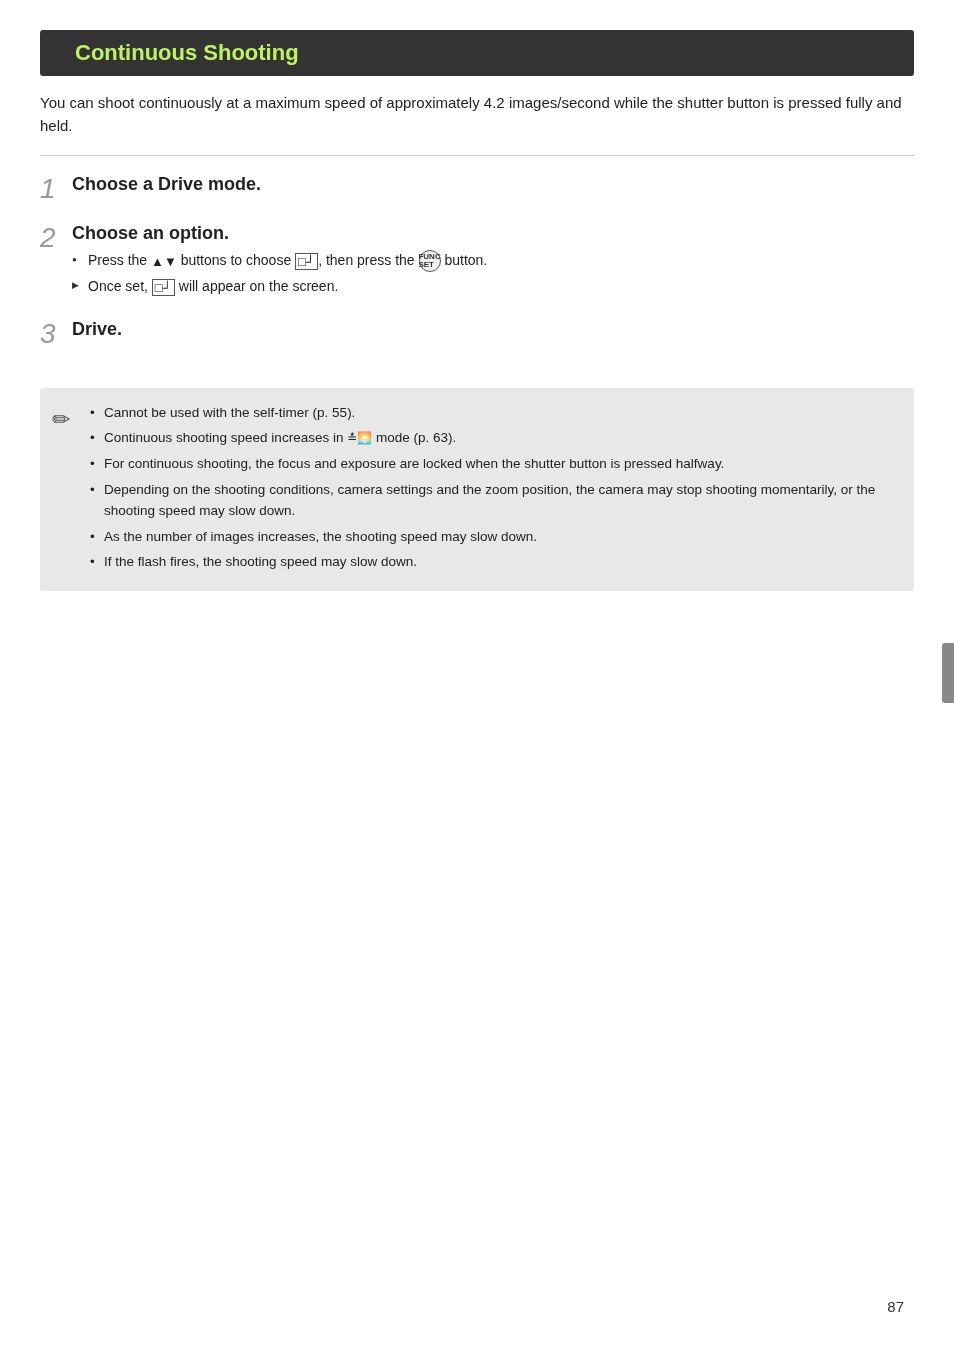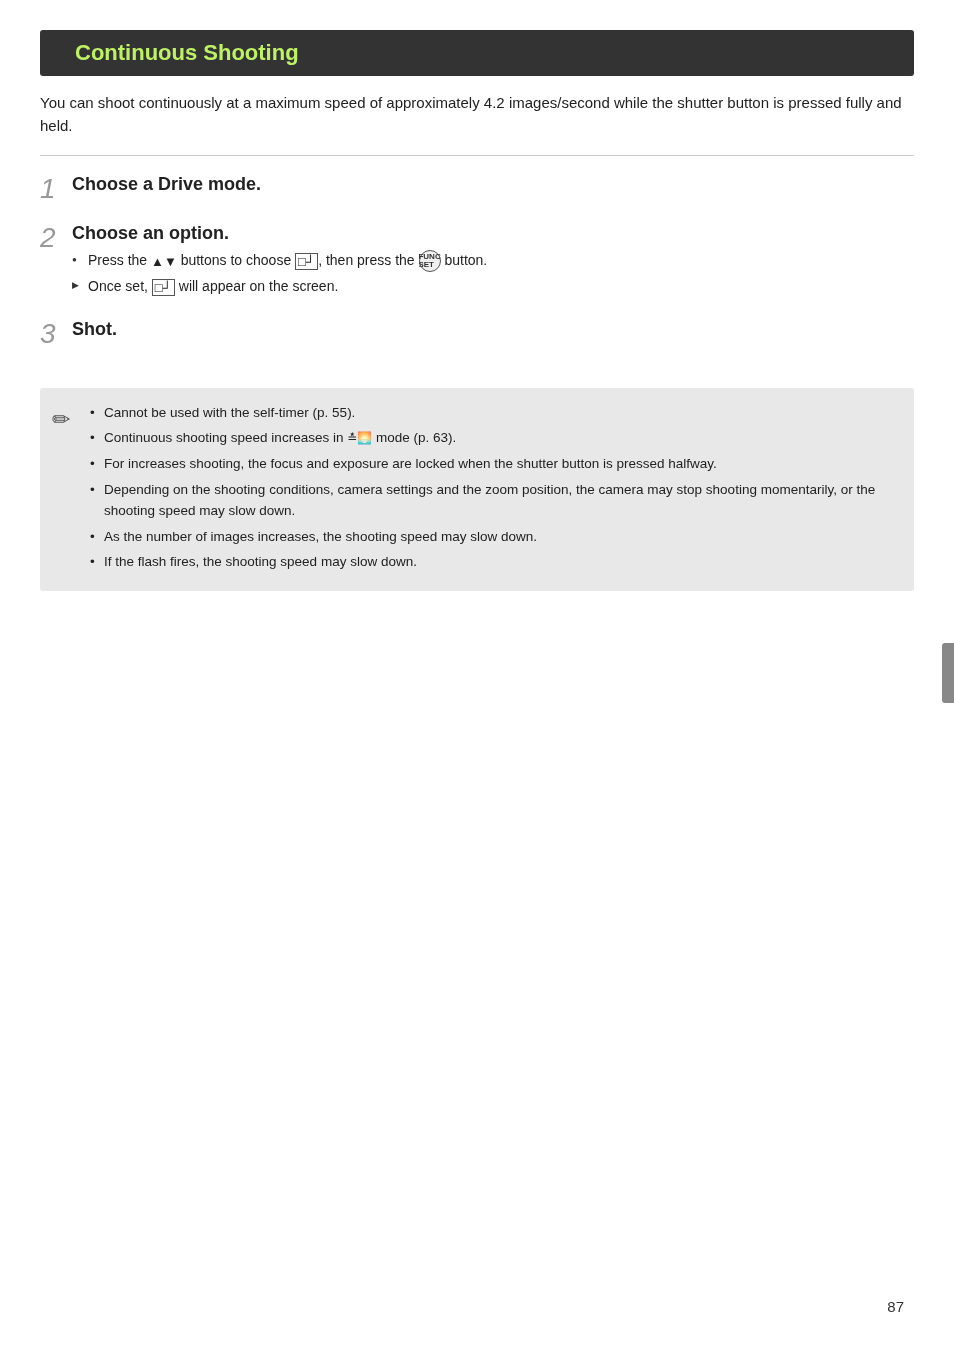--- a/index.html
+++ b/index.html
@@ -295,33 +295,33 @@
           <li class="bullet-arrow">
             Once set, <span class="cont-icon">□┘</span> will appear on the screen.
           </li>
         </ul>
       </div>
     </div>
 
     <div class="step">
       <div class="step-number">3</div>
       <div class="step-body">
-        <div class="step-title">Shot.</div>
+        <div class="step-title">Drive.</div>
       </div>
     </div>
 
   </div>
 </div>
 
 <div class="note-box">
   <div class="note-icon">✏</div>
   <ul>
     <li>Cannot be used with the self-timer (p. 55).</li>
     <li>Continuous shooting speed increases in <span class="special-mode-icon">≛🌅</span> mode (p. 63).</li>
-    <li>For increases shooting, the focus and exposure are locked when the shutter button is pressed halfway.</li>
+    <li>For continuous shooting, the focus and exposure are locked when the shutter button is pressed halfway.</li>
     <li>Depending on the shooting conditions, camera settings and the zoom position, the camera may stop shooting momentarily, or the shooting speed may slow down.</li>
     <li>As the number of images increases, the shooting speed may slow down.</li>
     <li>If the flash fires, the shooting speed may slow down.</li>
   </ul>
 </div>
 
 <div class="page-number">87</div>
 
 <div class="side-tab"></div>
 

